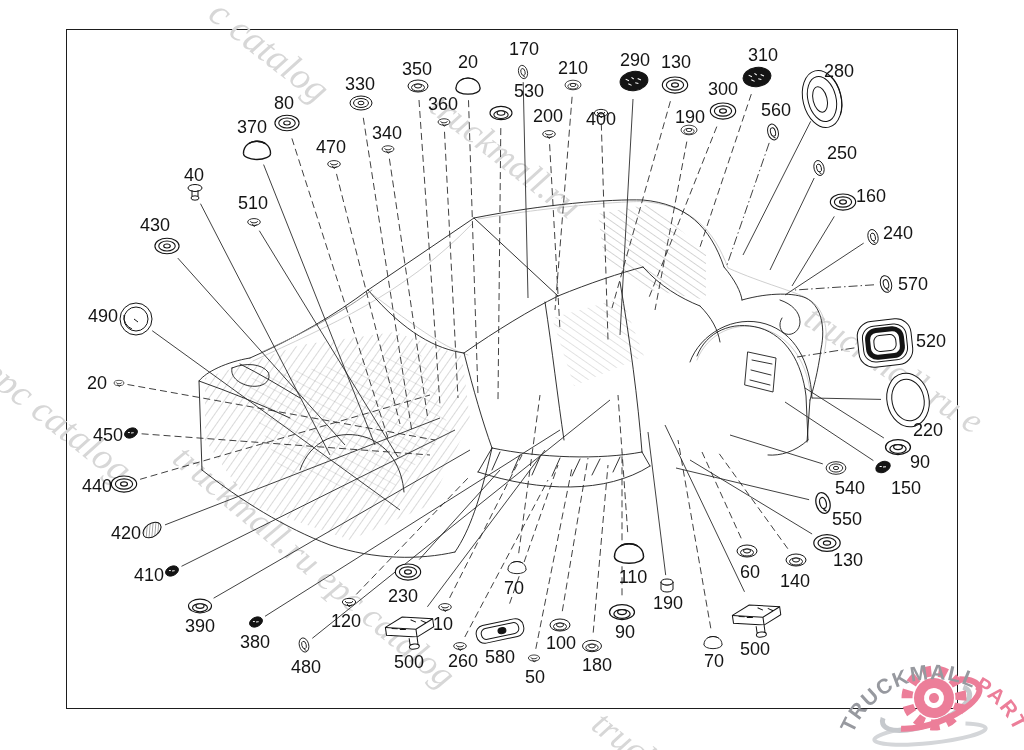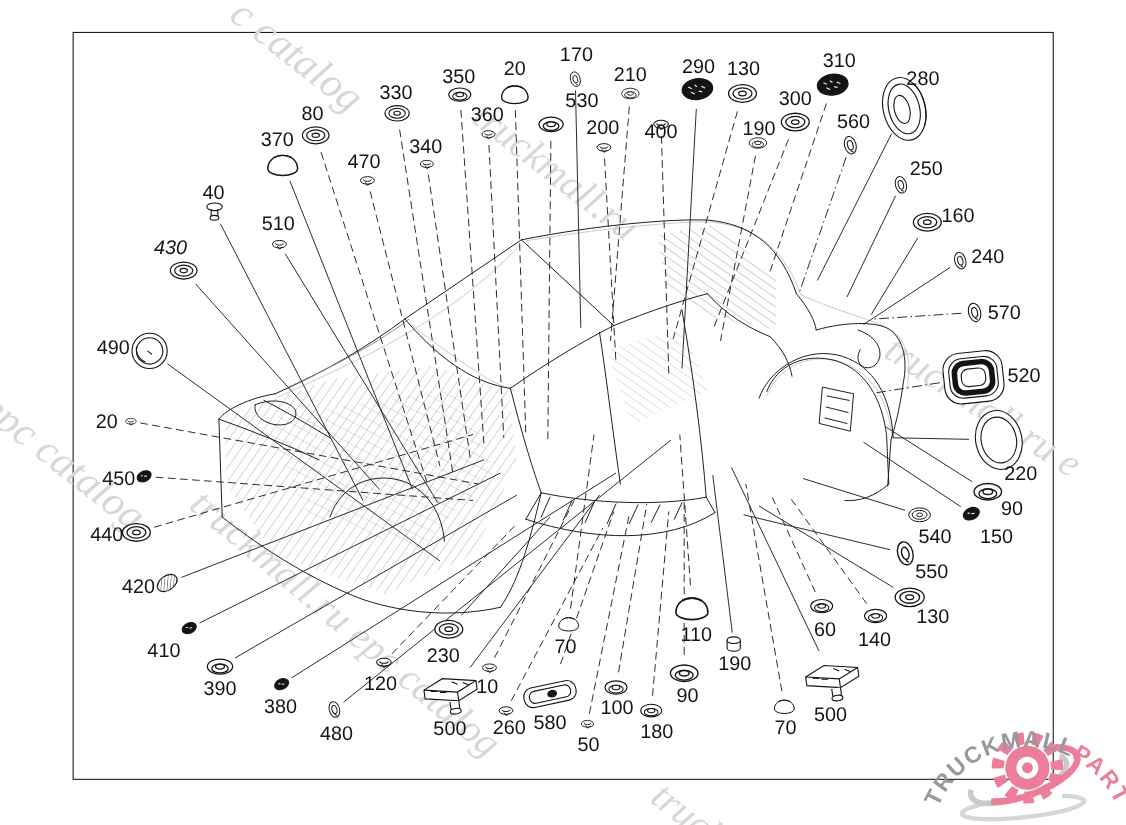--- a/index.html
+++ b/index.html
@@ -504,27 +504,27 @@
       <div class="callout-label" style="left: 284px; top: 103px;">80</div>
       <div class="callout-label" style="left: 360px; top: 84px;">330</div>
       <div class="callout-label" style="left: 417px; top: 69px;">350</div>
       <div class="callout-label" style="left: 468px; top: 62px;">20</div>
       <div class="callout-label" style="left: 524px; top: 49px;">170</div>
       <div class="callout-label" style="left: 502px; top: 91px; margin-left: 27px;">530</div>
       <div class="callout-label" style="left: 443px; top: 104px;">360</div>
       <div class="callout-label" style="left: 387px; top: 133px;">340</div>
       <div class="callout-label" style="left: 331px; top: 147px;">470</div>
       <div class="callout-label" style="left: 253px; top: 203px;">510</div>
-      <div class="callout-label" style="left: 155px; top: 225px; font-style: italic;">430</div>
+      <div class="callout-label" style="left: 155px; top: 225px;">430</div>
       <div class="callout-label" style="left: 103px; top: 316px;">490</div>
       <div class="callout-label" style="left: 97px; top: 383px;">20</div>
       <div class="callout-label" style="left: 108px; top: 435px;">450</div>
       <div class="callout-label" style="left: 97px; top: 486px;">440</div>
       <div class="callout-label" style="left: 126px; top: 533px;">420</div>
-      <div class="callout-label" style="left: 149px; top: 575px; margin-top: 16px;">410</div>
+      <div class="callout-label" style="left: 149px; top: 575px;">410</div>
       <div class="callout-label" style="left: 200px; top: 626px;">390</div>
       <div class="callout-label" style="left: 255px; top: 642px;">380</div>
       <div class="callout-label" style="left: 306px; top: 667px;">480</div>
       <div class="callout-label" style="left: 346px; top: 621px;">120</div>
       <div class="callout-label" style="left: 403px; top: 596px;">230</div>
       <div class="callout-label" style="left: 443px; top: 624px;">10</div>
       <div class="callout-label" style="left: 409px; top: 662px;">500</div>
       <div class="callout-label" style="left: 463px; top: 661px;">260</div>
       <div class="callout-label" style="left: 500px; top: 657px;">580</div>
       <div class="callout-label" style="left: 535px; top: 677px; text-align: center;">50</div>

